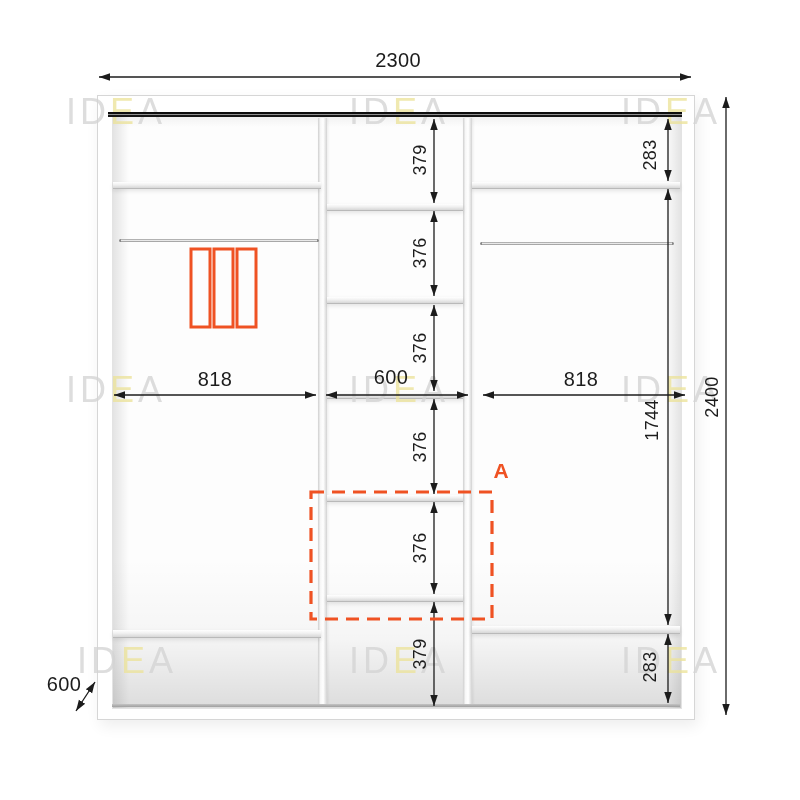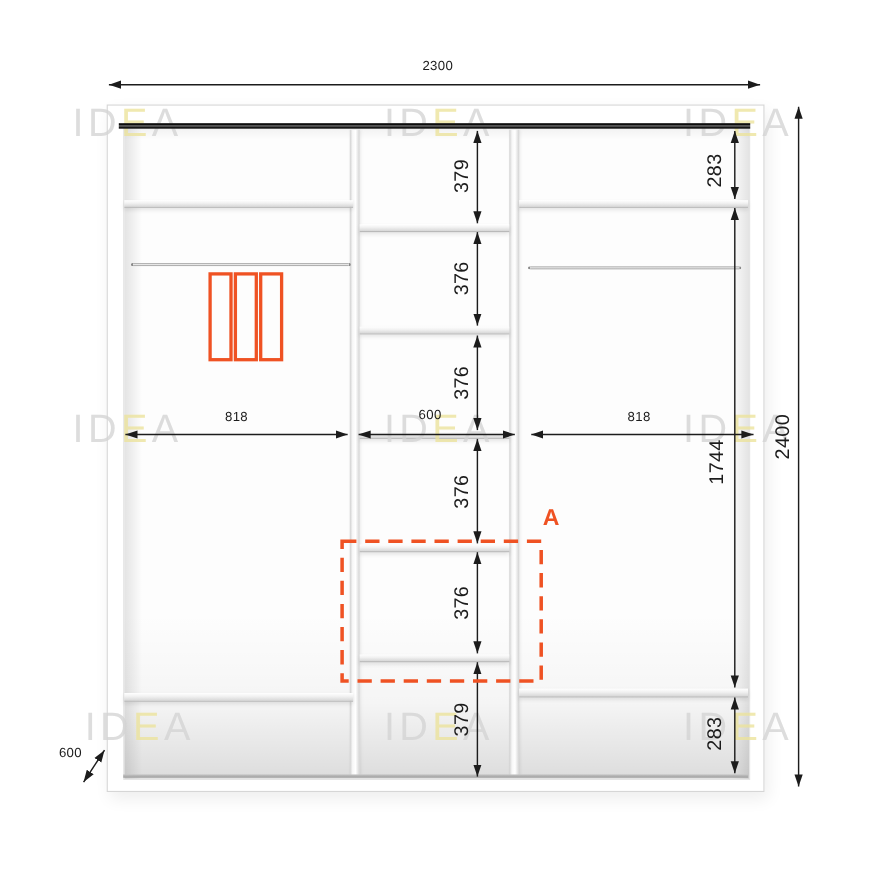--- a/index.html
+++ b/index.html
@@ -42,21 +42,21 @@
   .wm{position:absolute;transform:translate(-50%,-50%);z-index:3;
       font-size:36px;letter-spacing:4px;color:var(--wm-gray);opacity:0.78;
       white-space:nowrap;font-weight:400;}
   .wm .e{color:var(--wm-accent);}
 
   
   svg.dims{position:absolute;left:0;top:0;z-index:5;}
   .dimline{stroke:var(--dim);stroke-width:1.3;fill:none;}
   .orange-stroke{stroke:var(--accent);fill:none;}
   .lbl{position:absolute;transform:translate(-50%,-50%);z-index:6;
-       font-size:12px;color:var(--dim);white-space:nowrap;letter-spacing:0.3px;}
+       font-size:20px;color:var(--dim);white-space:nowrap;letter-spacing:0.3px;}
   .rot{transform:translate(-50%,-50%) rotate(-90deg);font-size:18px;}
   .lbl-a{position:absolute;transform:translate(-50%,-50%);z-index:6;
          font-size:21px;font-weight:bold;color:var(--accent);}
 </style>
 </head>
 <body>
 
 <div class="canvas">
 
   <div class="wm" style="left:116px;top:112px;"><span>ID</span><span class="e">E</span><span>A</span></div>

